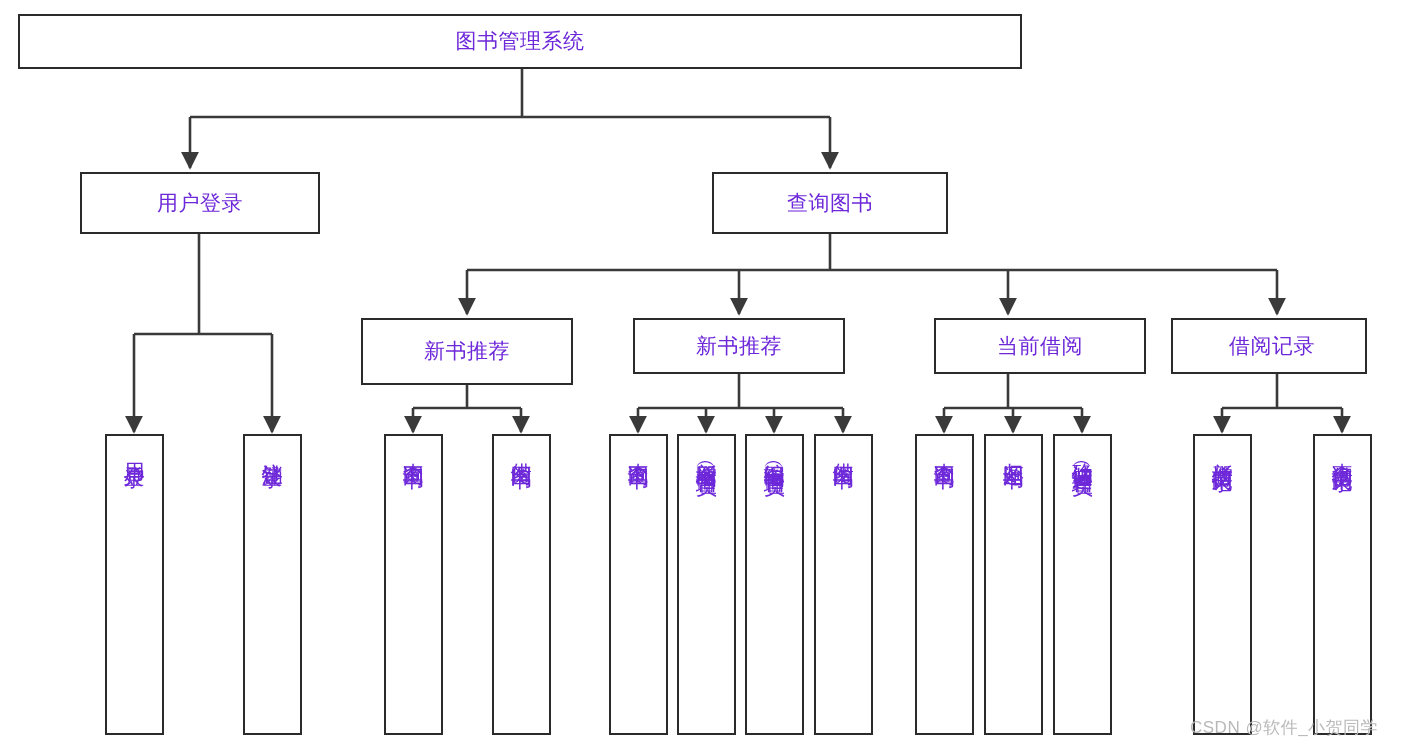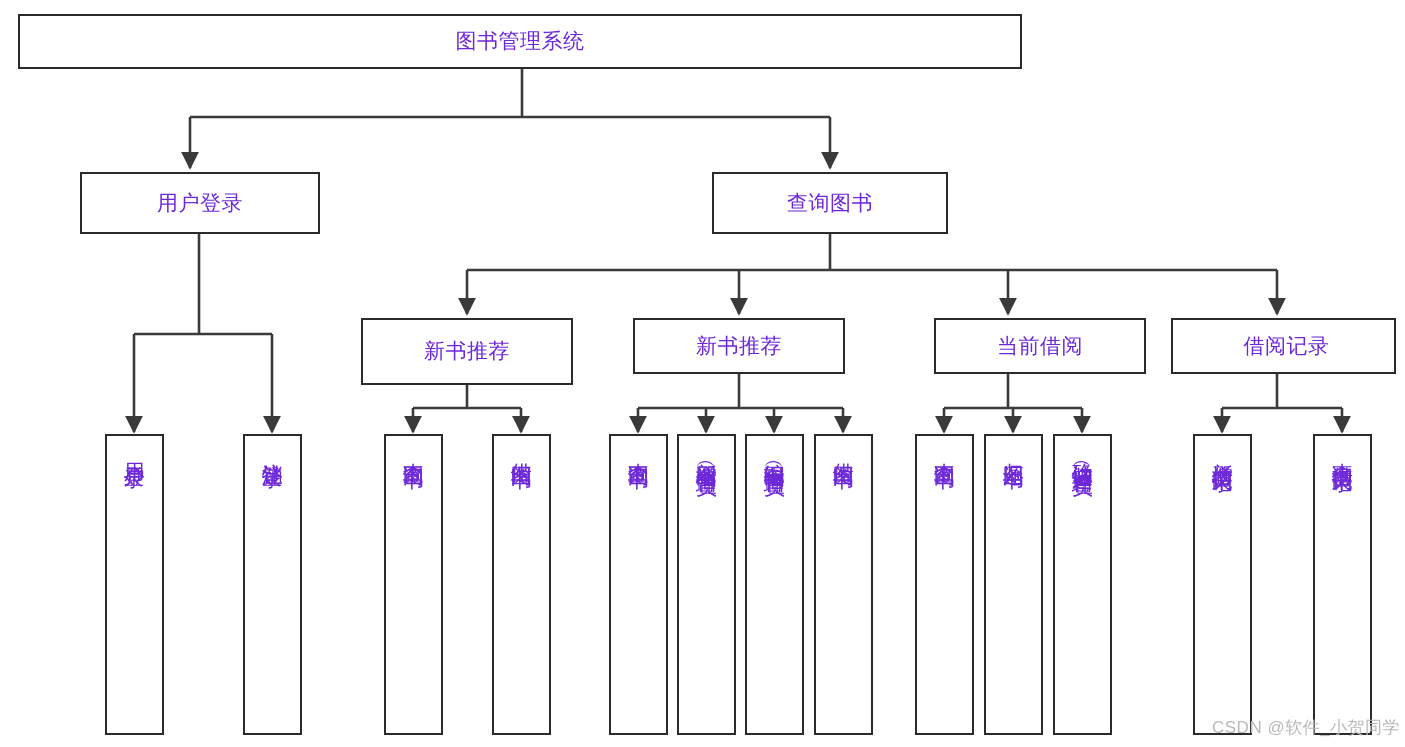--- a/index.html
+++ b/index.html
@@ -61,21 +61,20 @@
     line-height: 1.02;
     letter-spacing: 2px;
     white-space: nowrap;
   }
   .watermark {
     position: absolute;
     font-size: 17px;
     color: #b9b9b9;
     white-space: nowrap;
     letter-spacing: 0.5px;
-    margin-left: 22px;
   }
 </style>
 </head>
 <body>
 
 <div id="diagram-root">
 
   <svg id="edge-layer" width="1405" height="747" viewBox="0 0 1405 747" xmlns="http://www.w3.org/2000/svg">
     <defs>
       <marker id="arrow" viewBox="0 0 10 10" refX="9" refY="5" markerWidth="7" markerHeight="7" orient="auto-start-reverse">
@@ -141,21 +140,21 @@
 
   <div class="node horizontal" style="left:361px; top:318px; width:212px; height:67px;">
     <span class="node-label">新书推荐</span>
   </div>
   <div class="node horizontal" style="left:633px; top:318px; width:212px; height:56px;">
     <span class="node-label">新书推荐</span>
   </div>
   <div class="node horizontal" style="left:934px; top:318px; width:212px; height:56px;">
     <span class="node-label">当前借阅</span>
   </div>
-  <div class="node horizontal" style="left:1171px; top:318px; width:225px; height:56px;padding-left:6px;">
+  <div class="node horizontal" style="left:1171px; top:318px; width:196px; height:56px;padding-left:6px;">
     <span class="node-label">借阅记录</span>
   </div>
 
   <div class="node vertical" style="left:105px; top:434px; width:59px; height:301px;">
     <span class="node-label">用户登录</span>
   </div>
   <div class="node vertical" style="left:243px; top:434px; width:59px; height:301px;">
     <span class="node-label">注销登录</span>
   </div>
 

